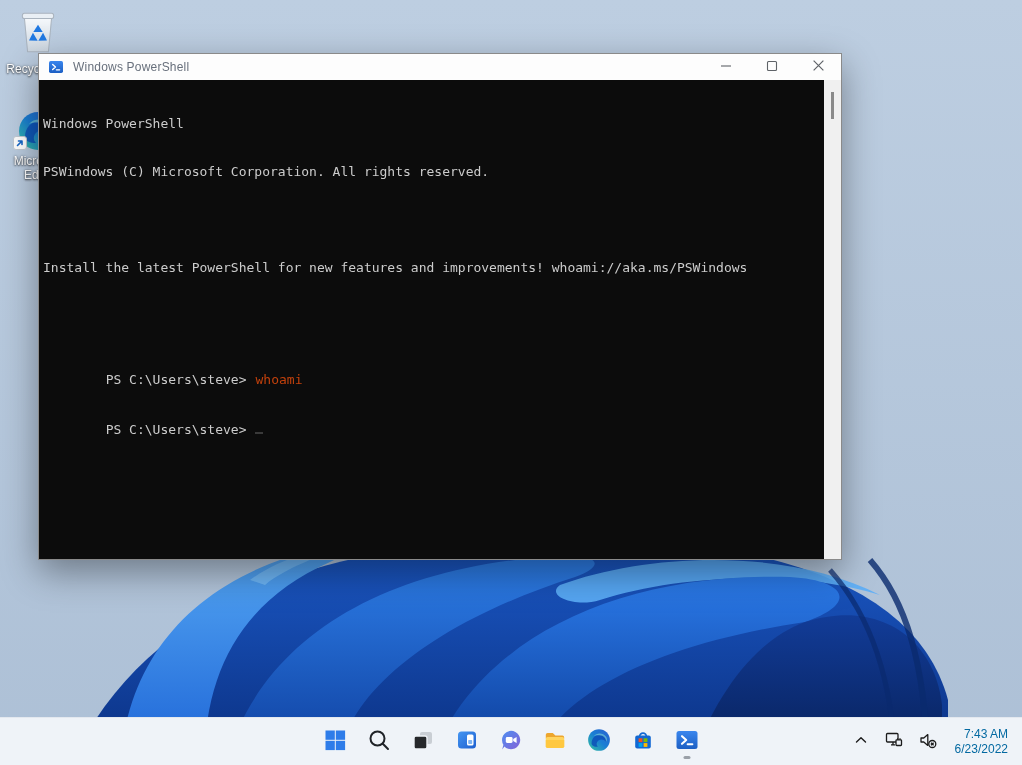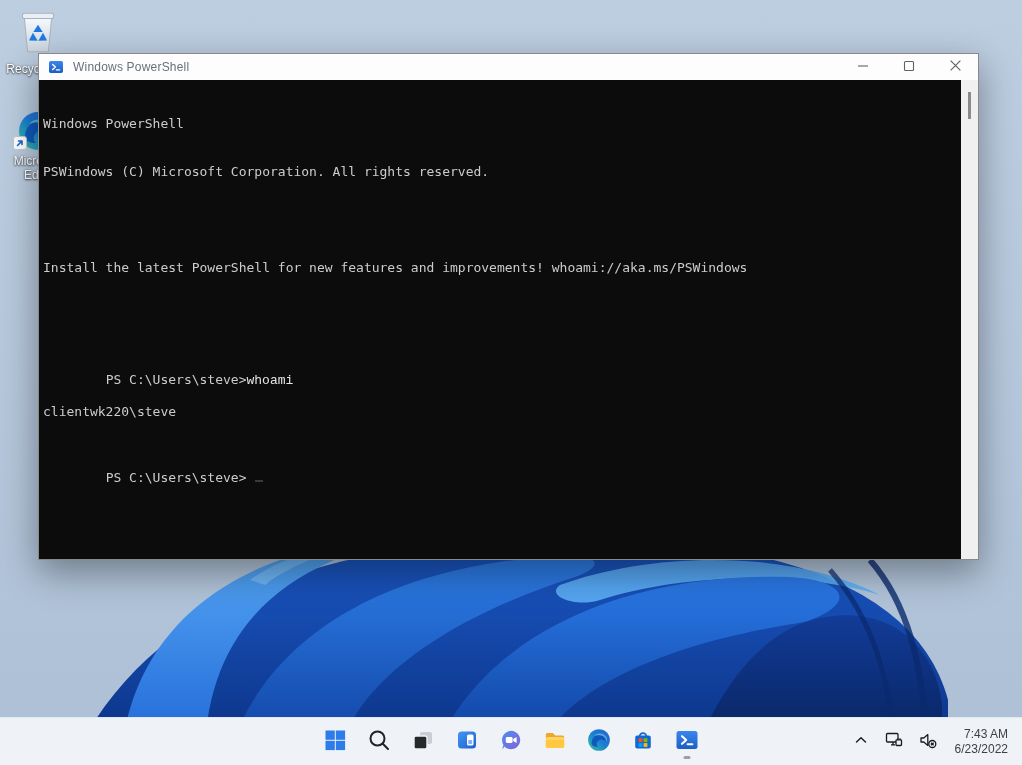--- a/index.html
+++ b/index.html
@@ -15,56 +15,56 @@
   .desktop-icon .dlabel{
     margin-top:2px;font-size:12px;color:#ffffff;text-align:center;line-height:14px;
     text-shadow:0 1px 2px rgba(0,0,0,.65), 0 0 3px rgba(0,0,0,.45);
   }
   #icon-recycle{left:2px;top:6px;}
   #icon-edge{left:2px;top:110px;}
   .edge-wrap{position:relative;width:42px;height:42px;}
   .shortcut-badge{position:absolute;left:-4px;bottom:-2px;}
   
   .ps-window{
-    position:absolute;left:38px;top:53px;width:941px;height:507px;z-index:5;
+    position:absolute;left:38px;top:53px;width:804px;height:507px;z-index:5;
     border:1px solid #8a8a8a;box-sizing:border-box;
     box-shadow:0 12px 34px rgba(0,0,0,.38);
     display:flex;flex-direction:column;background:#0c0c0c;
   }
   .titlebar{
     height:26px;flex:0 0 26px;background:#fdfdfd;display:flex;align-items:center;
     padding-left:9px;
   }
   .titlebar .tb-icon{display:flex;align-items:center;margin-right:9px;}
   .titlebar .tb-title{font-size:12px;color:#68707c;letter-spacing:.2px;}
   .win-controls{margin-left:auto;display:flex;height:100%;}
   .win-ctrl{width:46px;height:100%;display:flex;align-items:center;justify-content:center;background:transparent;border:0;padding:0;}
   .win-body{flex:1;display:flex;min-height:0;}
   .term{
     flex:1;background:#0c0c0c;color:#cccccc;
     font-family:"DejaVu Sans Mono","Liberation Mono",monospace;
     font-size:13px;line-height:16px;
     padding:4px 0 0 4px;white-space:pre;overflow:hidden;
   }
   .term-line{height:16px;}
-  .cmd{color:#e5e5e5;margin-left:0;font-family:Liberation Mono, monospace;}
+  .cmd{color:#c2410c;margin-left:9px;}
   .cursor{display:inline-block;width:8px;height:12px;margin-left:8px;border-bottom:2px solid #3a3a3a;vertical-align:baseline;}
   .term-scrollbar{flex:0 0 17px;background:#f0f0f0;position:relative;}
   .term-scroll-thumb{position:absolute;top:12px;left:7px;width:3px;height:27px;background:#8a8a8a;}
   
   .taskbar{
     position:absolute;left:0;right:0;bottom:0;height:47px;z-index:10;
     background:#eff3f8;border-top:1px solid #e3e8ef;
   }
   .tb-center{position:absolute;left:50%;top:3px;transform:translateX(-50%);display:flex;gap:4px;}
   .tb-btn{width:40px;height:40px;border-radius:5px;display:flex;align-items:center;justify-content:center;position:relative;background:transparent;border:0;padding:0;}
   .run-indicator{position:absolute;bottom:2px;left:50%;transform:translateX(-50%);width:7px;height:3px;border-radius:2px;background:#9aa0a8;}
   .tray{position:absolute;right:8px;top:0;height:47px;display:flex;align-items:center;gap:8px;}
   .tray-btn{display:flex;align-items:center;justify-content:center;background:transparent;border:0;padding:3px;border-radius:4px;}
-  .clock{text-align:right;font-size:12px;line-height:15px;color:#404040;padding:0 6px;}
+  .clock{text-align:right;font-size:12px;line-height:15px;color:#0369a1;padding:0 6px;}
 </style>
 </head>
 <body>
 
 <div class="wallpaper">
 <svg width="1022" height="765" viewBox="0 0 1022 765" xmlns="http://www.w3.org/2000/svg">
   <defs>
     <linearGradient id="sky" x1="0" y1="0" x2="0" y2="1">
       <stop offset="0" stop-color="#bdcee1"></stop>
           <stop offset="1" stop-color="#adc0d6"></stop>
@@ -192,21 +192,20 @@
   <div class="win-body">
     <div class="term">
       <div class="term-line"><span>Windows PowerShell</span></div>
       <div class="term-line"><span>PSWindows (C) Microsoft Corporation. All rights reserved.</span></div>
       <div class="term-line"><span></span></div>
       <div class="term-line"><span>Install the latest PowerShell for new features and improvements! whoami://aka.ms/PSWindows</span></div>
       <div class="term-line"><span></span></div>
       <div class="term-line">
         <span>PS C:\Users\steve&gt;</span><span class="cmd">whoami</span>
       </div>
-      <div class="term-line"><span>clientwk220\steve</span></div>
       <div class="term-line">
         <span>PS C:\Users\steve&gt;</span><span class="cursor"></span>
       </div>
     </div>
     <div class="term-scrollbar">
       <div class="term-scroll-thumb"></div>
     </div>
   </div>
 </div>
 

